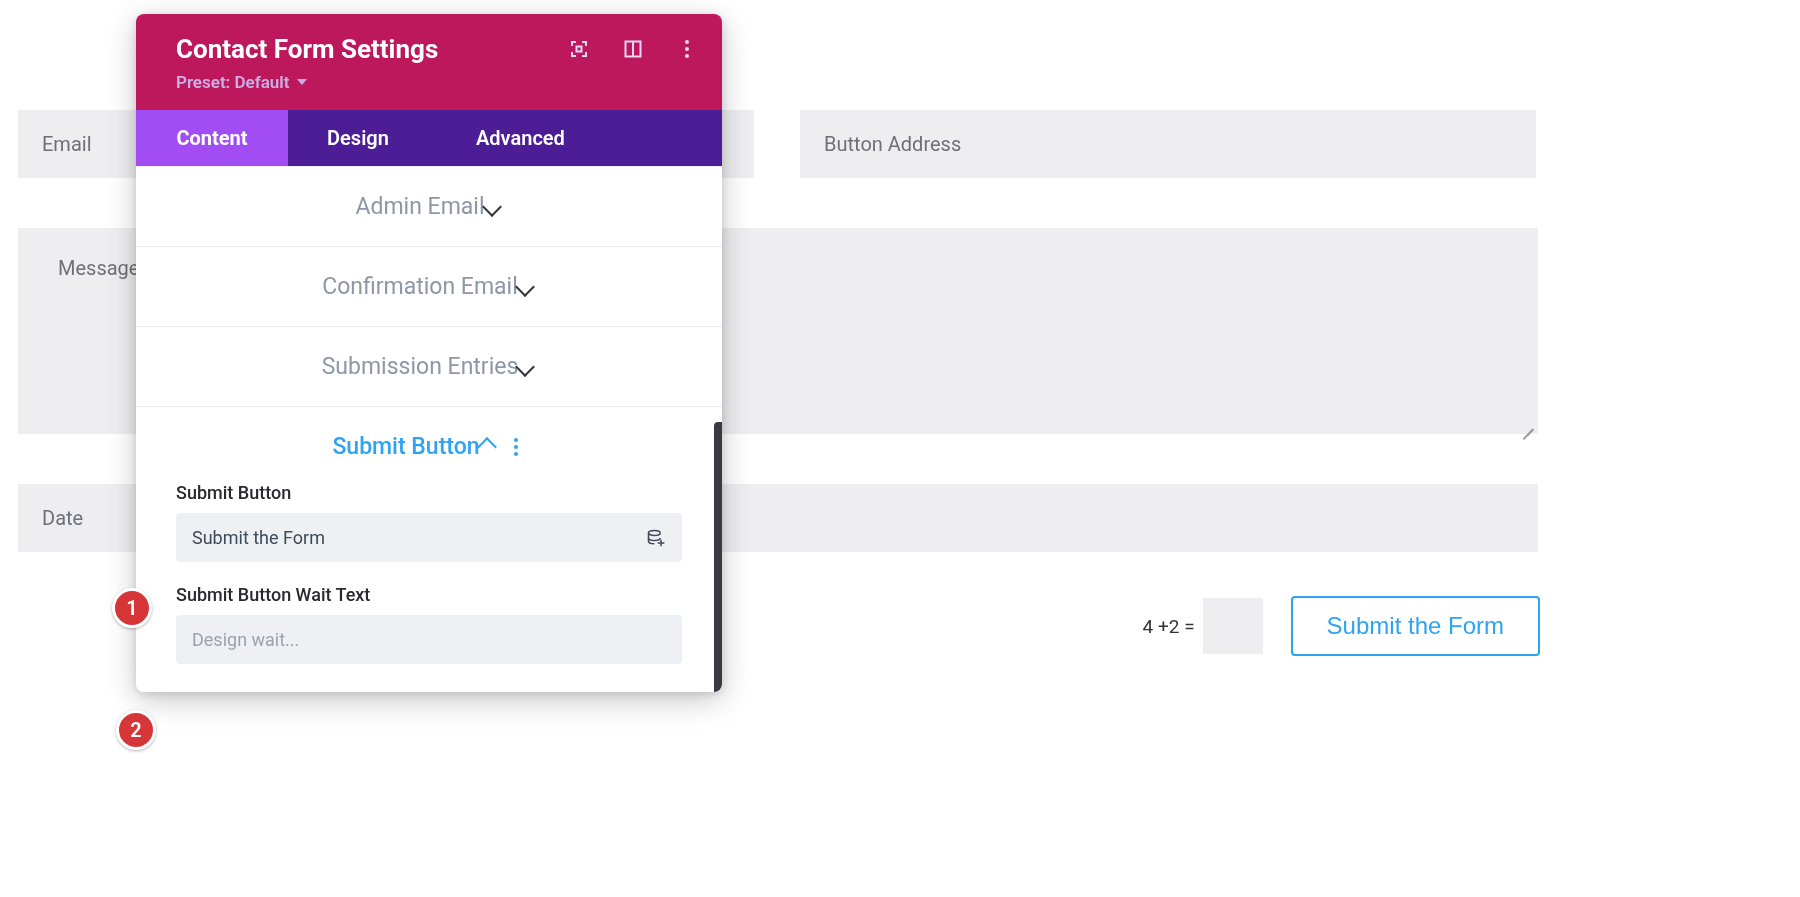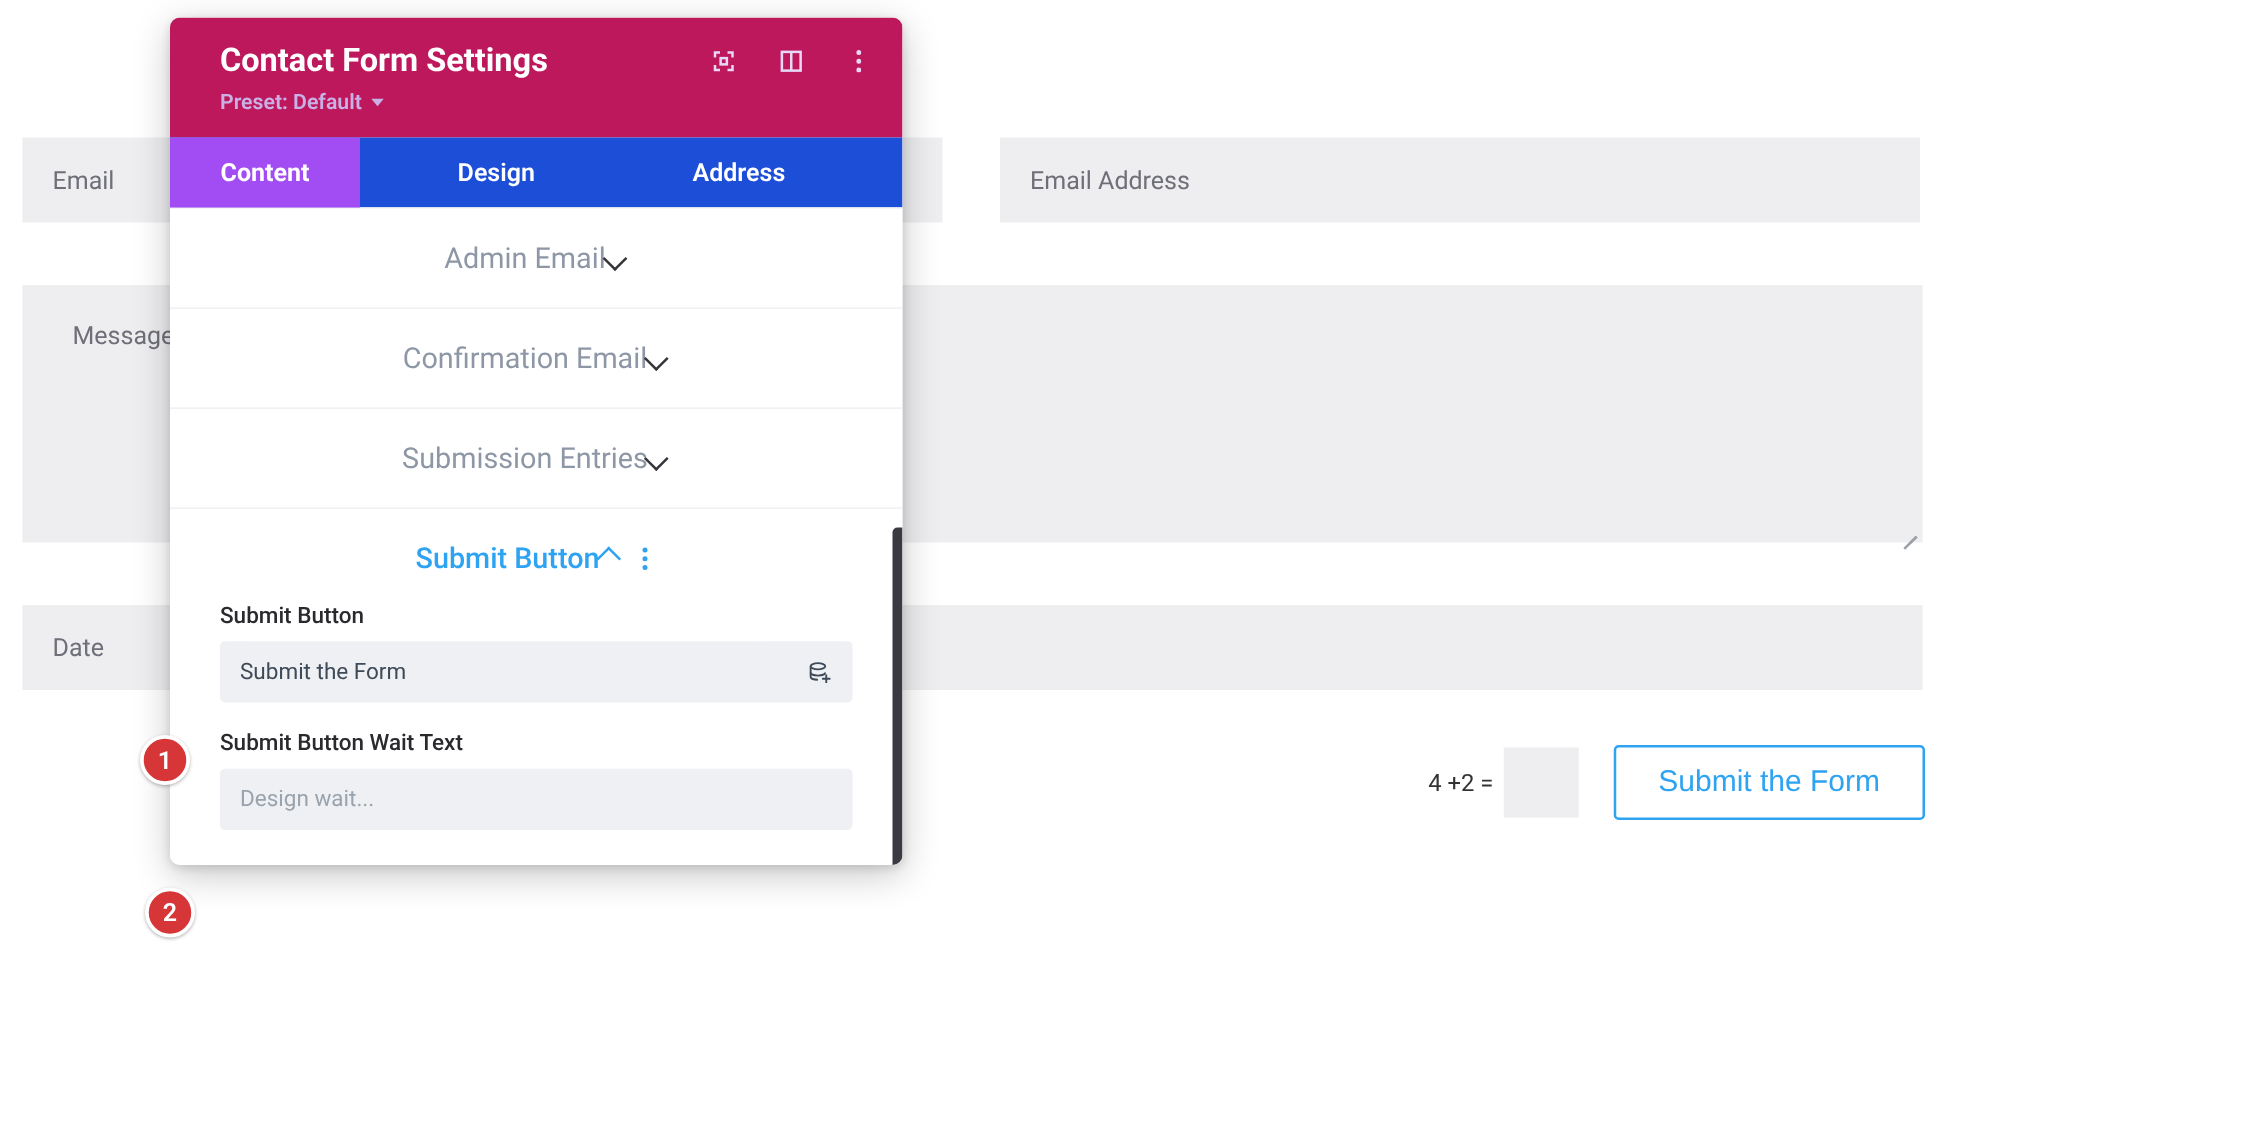--- a/index.html
+++ b/index.html
@@ -70,23 +70,22 @@
   .panel-hdr-top { display:flex; align-items:center; }
   .panel-title { font-size: 26px; font-weight:700; flex:1; }
   .hdr-icons { display:flex; gap: 36px; align-items:center; color: #e6d8f6; }
   .hdr-icons .ico { width:18px; height:18px; display:flex; align-items:center; justify-content:center; cursor:pointer;}
   .preset-line { color:#c9b1e6; font-size:17px; font-weight:600; margin-top:8px; display:flex; align-items:center; gap:8px; cursor:pointer;}
   .caret-down-sm {
     width:0;height:0;border-left:5px solid transparent;border-right:5px solid transparent;border-top:6px solid #c9b1e6;
   }
 
   .tabs {
-    background: #1d4ed8;
+    background: #4c1d95;
     display:flex;
-    gap:39px;
   }
   .tab {
     color:#fff; font-size:20px; font-weight:600;
     padding: 16px 0; text-align:center; cursor:pointer;
   }
   .tab.content { width: 152px; background:#a24cf3; font-weight:700;}
   .tab.design  { width: 140px; }
   .tab.advanced{ flex:1; text-align:left; padding-left:48px;}
 
   .panel-body { background:#fff; }
@@ -141,21 +140,21 @@
 </head>
 <body>
 
 <div class="bg-form">
 
   <div class="bg-input name">
     <span>Email</span>
   </div>
 
   <div class="bg-input email">
-    <span>Email Address</span>
+    <span>Button Address</span>
   </div>
 
   <div class="bg-input msg">
     <span>Message</span>
     <span class="msg-resize"></span>
   </div>
 
   <div class="bg-input date">
     <span>Date</span>
   </div>
@@ -198,21 +197,21 @@
     </div>
     <div class="preset-line">
       <span>Preset: Default</span>
       <span class="caret-down-sm"></span>
     </div>
   </div>
 
   <div class="tabs">
     <div class="tab content">Content</div>
     <div class="tab design">Design</div>
-    <div class="tab advanced">Address</div>
+    <div class="tab advanced">Advanced</div>
   </div>
 
   <div class="panel-body">
 
     <div class="acc-row">
       <span class="acc-title-closed">Admin Email</span>
       <span class="chev"></span>
     </div>
 
     <div class="acc-row">

